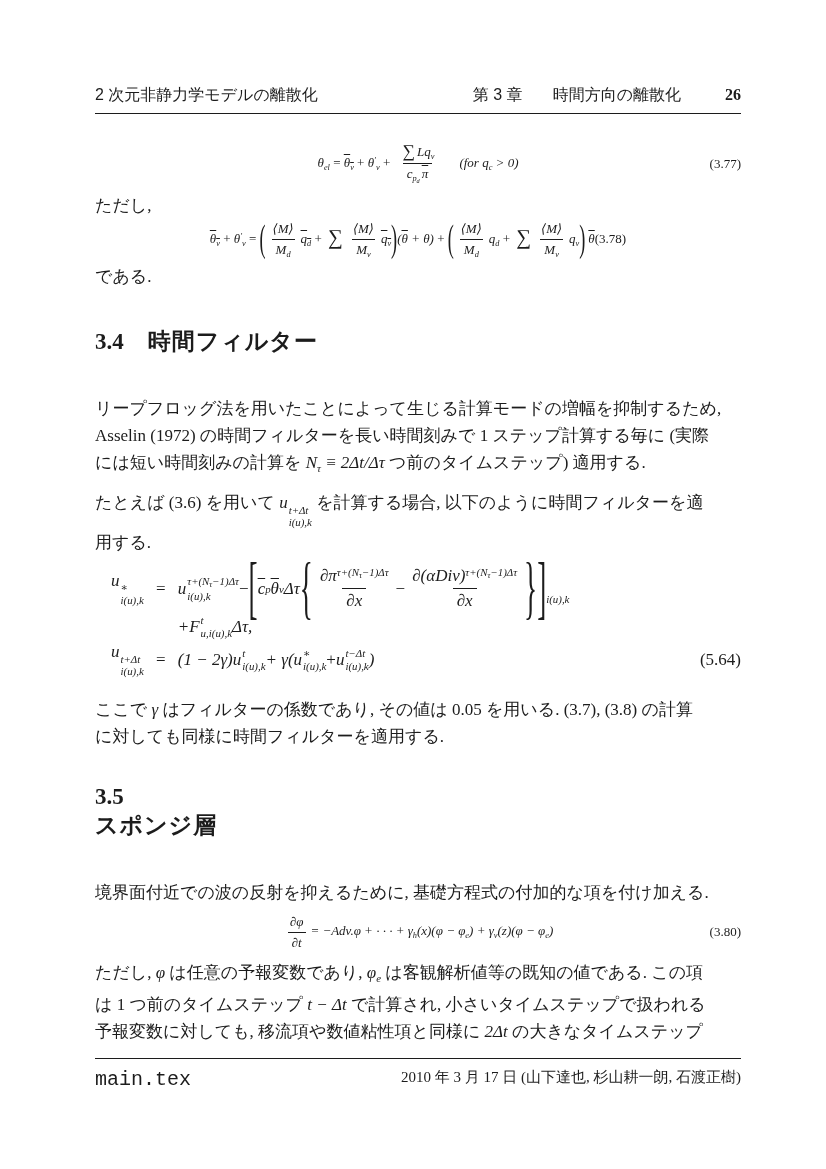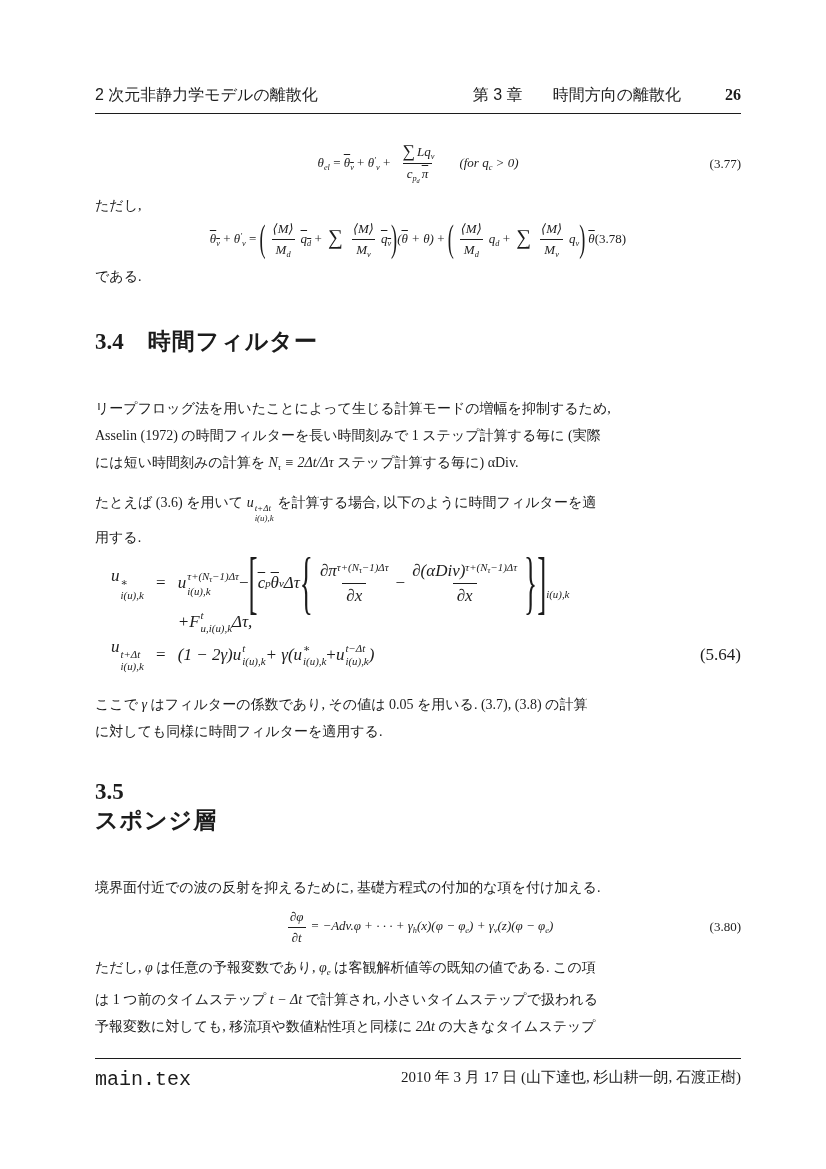--- a/index.html
+++ b/index.html
@@ -19,21 +19,21 @@
   .hdr-page{font-weight:bold;margin-left:44px;}
   .ftr{position:absolute;left:95px;right:85px;top:1058px;
        border-top:1.6px solid #1c1c1c;padding-top:9px;
        display:flex;justify-content:space-between;font-size:15px;}
   .ftr-left{font-family:"Liberation Mono","DejaVu Sans Mono",monospace;font-size:20px;}
   
   .sec{font-weight:bold;font-size:23px;display:flex;align-items:baseline;}
   .sec-num{font-family:"Liberation Serif",serif;margin-right:24px;}
   .sec-ttl{font-family:"Liberation Sans","DejaVu Sans",sans-serif;letter-spacing:1px;}
   
-  .para{font-size:14px;line-height:27px;}
+  .para{font-size:17px;line-height:27px;}
   .line{display:block;white-space:nowrap;}
   
   .m{font-style:italic;}
   .up{font-style:normal;}
   .eq{position:relative;text-align:center;font-size:13px;}
   .eq .tag{position:absolute;right:0;top:50%;transform:translateY(-50%);font-style:normal;}
   .sb{font-size:64%;vertical-align:-0.35em;}
   .sp{font-size:64%;vertical-align:0.5em;}
   .tn{font-size:75%;vertical-align:-0.3em;}
   .ss{display:inline-flex;flex-direction:column;align-items:flex-start;
@@ -123,21 +123,21 @@
   </div>
 
   <div class="sec mt-h34">
     <span class="sec-num">3.4</span>
     <span class="sec-ttl">時間フィルター</span>
   </div>
 
   <div class="para mt-p341">
     <span class="line"><span>リープフロッグ法を用いたことによって生じる計算モードの増幅を抑制するため,</span></span>
     <span class="line"><span>Asselin (1972) の時間フィルターを長い時間刻みで 1 ステップ計算する毎に (実際</span></span>
-    <span class="line"><span>には短い時間刻みの計算を </span><span class="m"><span>N</span><span class="sb">τ</span><span> ≡ 2Δt/Δτ</span></span><span> ステップ計算する毎に) αDiv.</span></span>
+    <span class="line"><span>には短い時間刻みの計算を </span><span class="m"><span>N</span><span class="sb">τ</span><span> ≡ 2Δt/Δτ</span></span><span> つ前のタイムステップ) 適用する.</span></span>
   </div>
 
   <div class="para mt-p342">
     <span class="line"><span>たとえば (3.6) を用いて </span><span class="m"><span>u</span><span class="ss">
             <span>t+Δt</span>
             <span>i(u),k</span>
           </span></span><span> を計算する場合, 以下のように時間フィルターを適</span></span>
     <span class="line"><span>用する.</span></span>
   </div>
 

